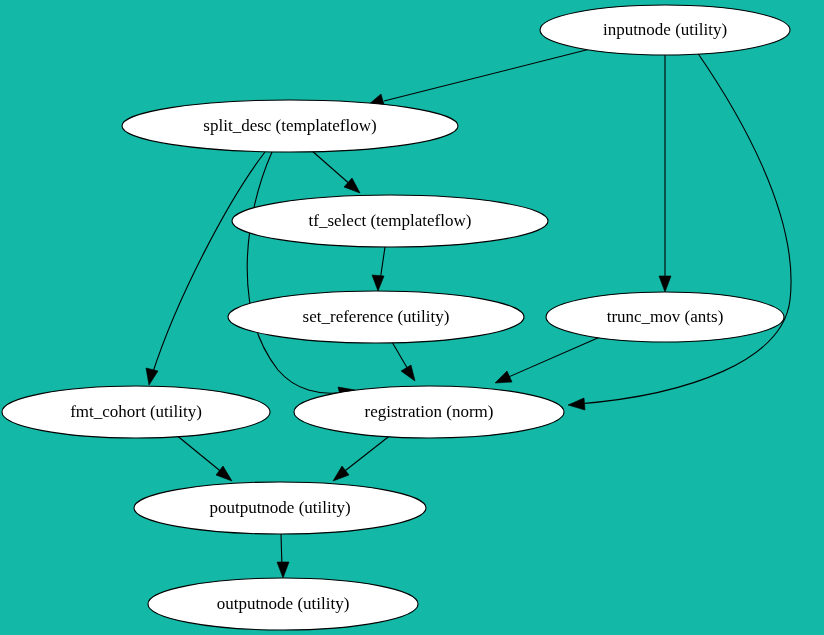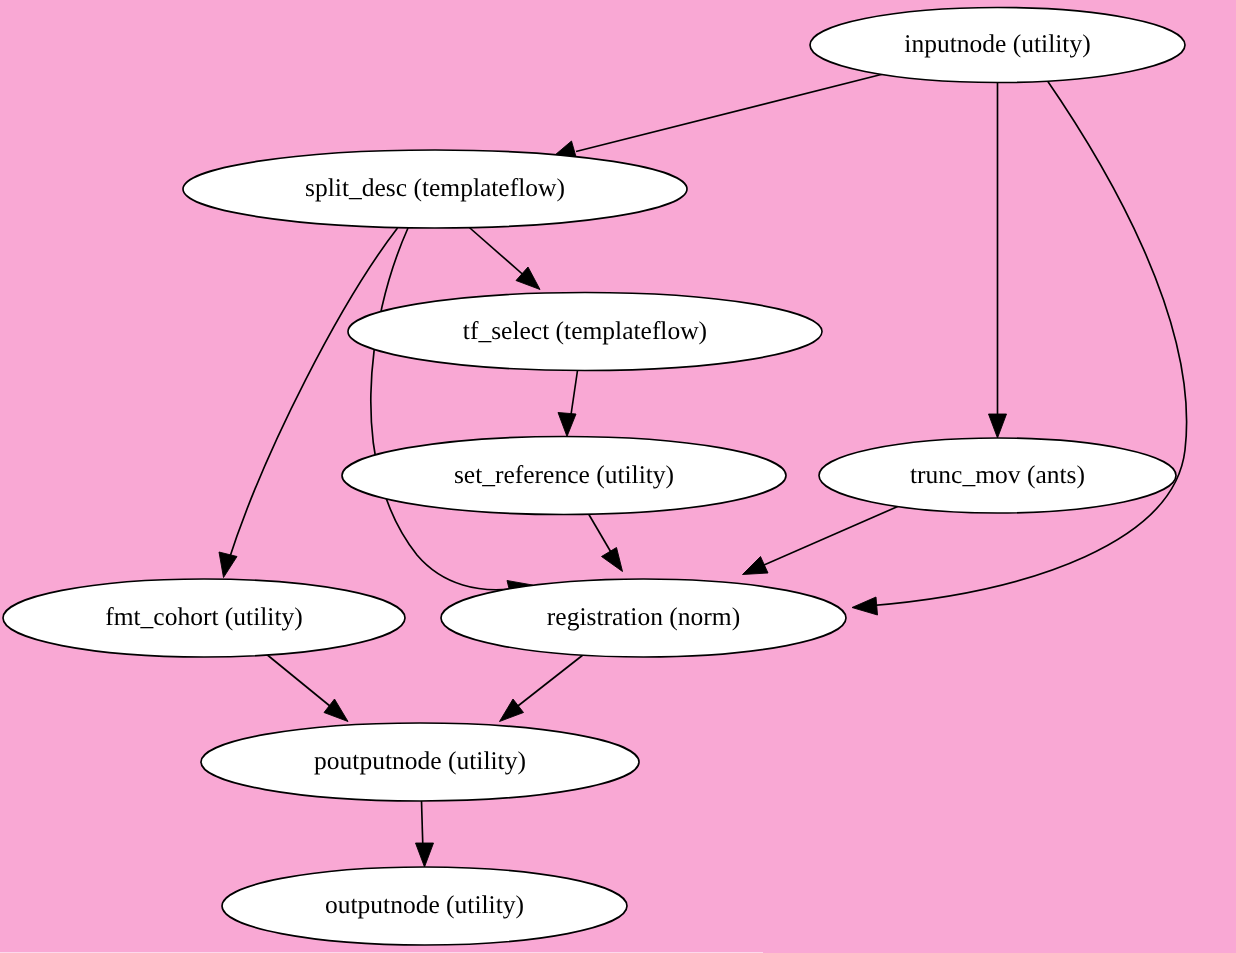--- a/index.html
+++ b/index.html
@@ -5,21 +5,21 @@
 <style>
   html, body {
     margin: 0;
     padding: 0;
     background: #ffffff;
   }
   #graph-canvas {
     position: relative;
     width: 824px;
     height: 635px;
-    background: #f9a8d4;
+    background: #14b8a6;
     overflow: hidden;
     font-family: "Liberation Serif", "DejaVu Serif", serif;
   }
   #graph-svg {
     position: absolute;
     top: 0;
     left: 0;
     width: 824px;
     height: 635px;
   }

